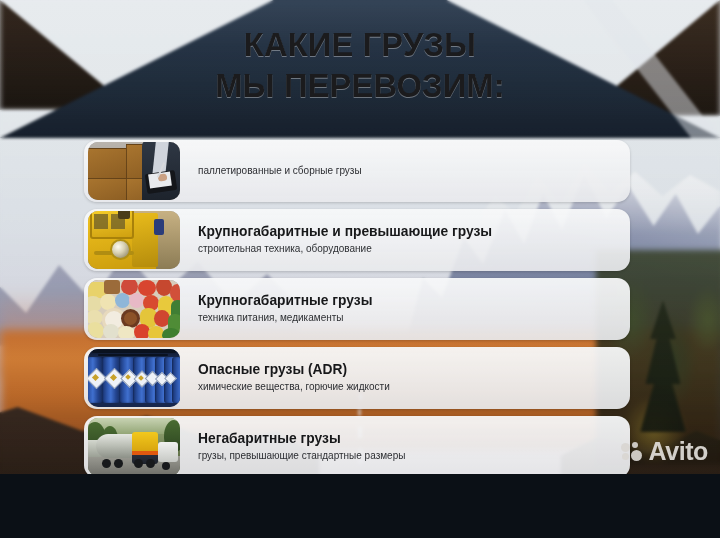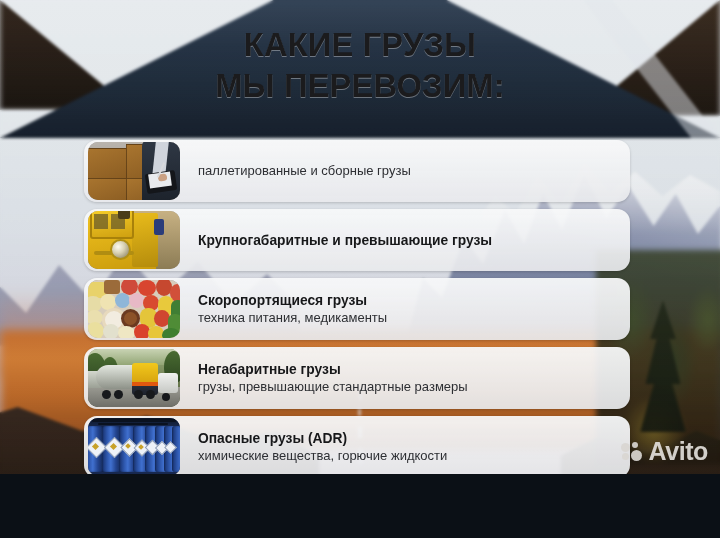--- a/index.html
+++ b/index.html
@@ -177,21 +177,21 @@
   .thumb .sc{position:absolute;left:0;top:0;width:100%;height:100%;}
   .card-text{
     padding-left:18px;padding-right:10px;
     min-width:0;
   }
   .card-title{
     font-size:13.8px;font-weight:bold;color:#17181a;
     line-height:17px;white-space:nowrap;
   }
   .card-sub{
-    font-size:13px;color:#2d2f33;line-height:18px;
+    font-size:10px;color:#2d2f33;line-height:18px;
     white-space:nowrap;
   }
 
   
   
   .t1-bg{background:linear-gradient(180deg,#b9b4ad 0%,#8d8880 100%);}
   .t1-box{position:absolute;background:linear-gradient(160deg,#a9752f,#8a5c22);border:1px solid rgba(60,38,12,.5);}
   .t1-b1{left:-4px;top:6px;width:44px;height:30px;}
   .t1-b2{left:-4px;top:36px;width:44px;height:24px;}
   .t1-b3{left:38px;top:2px;width:34px;height:34px;}
@@ -324,20 +324,21 @@
           <i class="t2-cab"></i>
         <i class="t2-win"></i>
           <i class="t2-win2"></i>
           <i class="t2-dark"></i>
         <i class="t2-bar"></i>
           <i class="t2-lamp"></i>
           <i class="t2-blue"></i>
       </div>
       <div class="card-text">
         <div class="card-title">Крупногабаритные и превышающие грузы</div>
+        <div class="card-sub">строительная техника, оборудование</div>
       </div>
     </div>
 
     <div class="card">
       <div class="thumb t3">
         <div class="sc t3-bg"></div>
         <i style="left:-2px;top:2px;width:20px;height:16px;background:#e8d26a;border-radius:4px;"></i>
         <i style="left:16px;top:0px;width:16px;height:14px;background:#9b6b3a;border-radius:3px;"></i>
         <i style="left:33px;top:-2px;width:17px;height:17px;background:#cf4a3a;"></i>
         <i style="left:50px;top:0px;width:18px;height:16px;background:#d8452f;"></i>
@@ -358,47 +359,22 @@
         <i style="left:66px;top:30px;width:16px;height:17px;background:#cf4630;"></i>
         <i style="left:80px;top:34px;width:14px;height:20px;background:#4f8c36;border-radius:6px;"></i>
         <i style="left:-2px;top:42px;width:18px;height:18px;background:#eadf9e;"></i>
         <i style="left:15px;top:44px;width:16px;height:15px;background:#e2e0cd;"></i>
         <i style="left:30px;top:46px;width:17px;height:14px;background:#efe7c3;"></i>
         <i style="left:46px;top:44px;width:16px;height:16px;background:#d9432c;"></i>
         <i style="left:60px;top:46px;width:16px;height:15px;background:#e7c63a;"></i>
         <i style="left:74px;top:48px;width:18px;height:14px;background:#3e7f2f;"></i>
       </div>
       <div class="card-text">
-        <div class="card-title">Скоропортящиеся грузы</div>
+        <div class="card-title">Крупногабаритные грузы</div>
         <div class="card-sub">техника питания, медикаменты</div>
-      </div>
-    </div>
-
-    <div class="card">
-      <div class="thumb">
-        <div class="sc t5-bg"></div>
-        <i class="t5-sky"></i>
-        <i class="t5-tree" style="left:-4px;top:4px;width:22px;height:34px;"></i>
-        <i class="t5-tree" style="left:14px;top:8px;width:16px;height:26px;"></i>
-        <i class="t5-tree" style="left:76px;top:2px;width:20px;height:32px;"></i>
-        <i class="t5-road"></i>
-        <i class="t5-tank2"></i>
-        <i class="t5-tank"></i>
-        <i class="t5-cab"></i>
-        <i class="t5-stripe"></i>
-        <i class="t5-white"></i>
-        <i class="t5-wheel" style="left:14px;"></i>
-        <i class="t5-wheel" style="left:26px;"></i>
-        <i class="t5-wheel" style="left:46px;"></i>
-        <i class="t5-wheel" style="left:58px;"></i>
-        <i class="t5-wheel" style="left:74px;bottom:6px;width:8px;height:8px;"></i>
-      </div>
-      <div class="card-text">
-        <div class="card-title">Негабаритные грузы</div>
-        <div class="card-sub">грузы, превышающие стандартные размеры</div>
       </div>
     </div>
 
     <div class="card">
       <div class="thumb">
         <div class="sc t4-bg"></div>
         <i class="t4-top"></i>
         <i class="t4-pipe" style="left:4px;width:84px;"></i>
         <i class="t4-pipe" style="left:10px;top:5px;width:70px;height:2px;"></i>
         <i class="t4-barrel" style="left:-4px;"></i>
@@ -420,20 +396,45 @@
         <i class="t4-diamond" style="left:59px;top:24px;width:9px;height:9px;"></i>
         <i class="t4-diamond" style="left:69px;top:25px;width:8px;height:8px;"></i>
         <i class="t4-diamond" style="left:78px;top:25px;width:7px;height:7px;"></i>
       </div>
       <div class="card-text">
         <div class="card-title">Опасные грузы (ADR)</div>
         <div class="card-sub">химические вещества, горючие жидкости</div>
       </div>
     </div>
 
+    <div class="card">
+      <div class="thumb">
+        <div class="sc t5-bg"></div>
+        <i class="t5-sky"></i>
+        <i class="t5-tree" style="left:-4px;top:4px;width:22px;height:34px;"></i>
+        <i class="t5-tree" style="left:14px;top:8px;width:16px;height:26px;"></i>
+        <i class="t5-tree" style="left:76px;top:2px;width:20px;height:32px;"></i>
+        <i class="t5-road"></i>
+        <i class="t5-tank2"></i>
+        <i class="t5-tank"></i>
+        <i class="t5-cab"></i>
+        <i class="t5-stripe"></i>
+        <i class="t5-white"></i>
+        <i class="t5-wheel" style="left:14px;"></i>
+        <i class="t5-wheel" style="left:26px;"></i>
+        <i class="t5-wheel" style="left:46px;"></i>
+        <i class="t5-wheel" style="left:58px;"></i>
+        <i class="t5-wheel" style="left:74px;bottom:6px;width:8px;height:8px;"></i>
+      </div>
+      <div class="card-text">
+        <div class="card-title">Негабаритные грузы</div>
+        <div class="card-sub">грузы, превышающие стандартные размеры</div>
+      </div>
+    </div>
+
   </div>
 
   <div class="avito">
     <span class="avito-dots">
       <span class="ad1"></span>
         <span class="ad2"></span>
         <span class="ad3"></span>
         <span class="ad4"></span>
     </span>
     <span class="avito-word">Avito</span>

